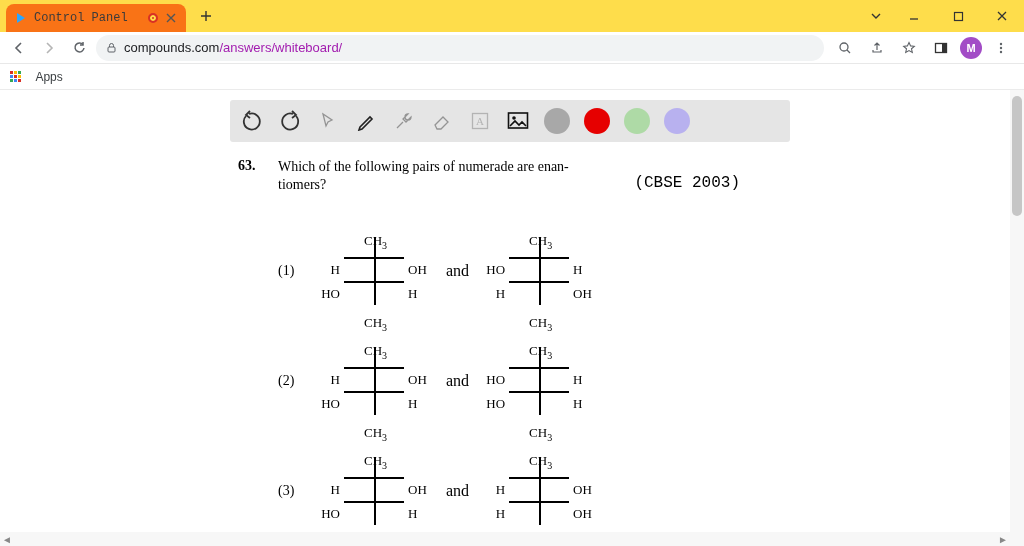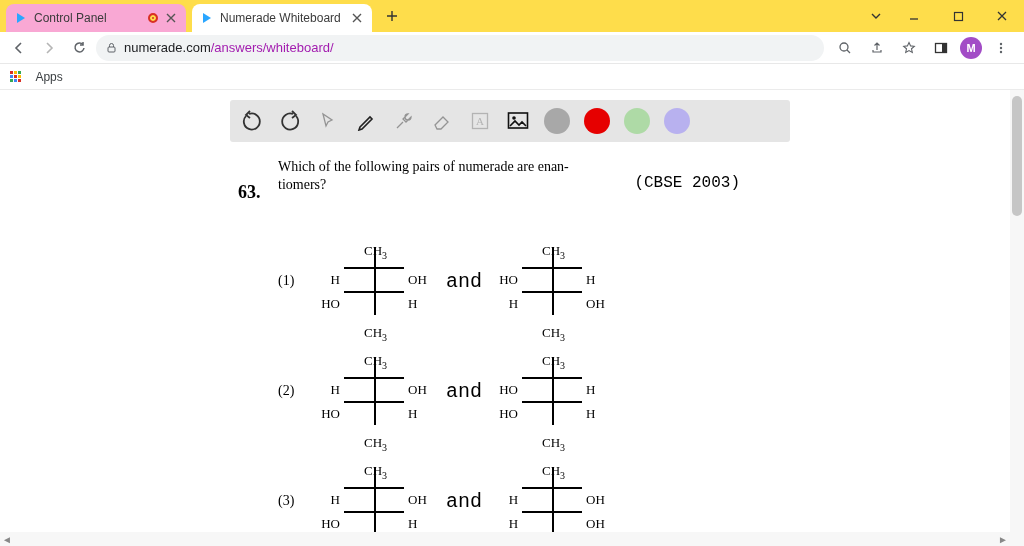--- a/index.html
+++ b/index.html
@@ -1,19 +1,19 @@
 <!DOCTYPE html>
 <html><head>
 <meta charset="utf-8">
 <style>
   * { box-sizing: border-box; margin: 0; padding: 0; }
   html, body { width: 1024px; height: 546px; font-family: "Segoe UI", Arial, sans-serif; font-size: 12px; overflow: hidden; background:#fff; }
   .tabstrip { display:flex; align-items:center; height:32px; background:#fedd4b; }
   .tab { display:flex; align-items:center; height:28px; padding:0 8px; border-radius:8px 8px 0 0; margin-top:4px; margin-left:6px; max-width:200px; min-width:180px; gap:6px; }
-  .tab.inactive { background:#f9a8d4; }
+  .tab.inactive { background:#f97316;font-family:Liberation Mono, monospace; }
   .tab.active { background:#fff; }
   .tab .favicon { width:14px; height:14px; display:inline-flex; align-items:center; justify-content:center; }
   .tab .title { flex:1; white-space:nowrap; overflow:hidden; text-overflow:ellipsis; font-size:12px; color:#3b3b3b; }
   .tab .rec { width:10px; height:10px; border-radius:50%; border:2px solid #d93025; display:inline-block; background:#d93025; box-shadow: inset 0 0 0 2px #fedd4b; }
   .tab .close { width:14px; height:14px; color:#555; cursor:pointer; display:flex; align-items:center; justify-content:center; }
   .newtab { width:28px; height:28px; margin-left:6px; display:flex; align-items:center; justify-content:center; color:#444; cursor:pointer; }
   .wincontrols { margin-left:auto; display:flex; height:32px; }
   .winbtn { width:44px; display:flex; align-items:center; justify-content:center; color:#333; cursor:pointer; }
   .chevd { width:32px; display:flex; align-items:center; justify-content:center; color:#333; }
 
@@ -45,73 +45,60 @@
   .tool { width:24px; height:24px; display:flex; align-items:center; justify-content:center; cursor:pointer; color:#444; }
   .tool.dim { opacity:.45; }
   .swatch { width:26px; height:26px; border-radius:50%; cursor:pointer; }
   .sw-gray { background:#a8a8a8; }
   .sw-red { background:#e60000; }
   .sw-green { background:#aedaa6; }
   .sw-purp { background:#b8b1ef; }
 
   .question { margin-top:16px; padding-left:8px; font-family: Georgia, 'Times New Roman', serif; color:#000; }
   .question .qflex { display:flex; gap:12px; }
-  .question .num { font-weight:bold; font-size:18px; width:28px;margin-top:24px; }
+  .question .num { font-weight:bold; font-size:14px; width:28px; }
   .question .txt { font-size:14px; line-height:1.25; }
   .question .src { position:absolute; right:50px; top:74px; font-size:16px;font-family:Liberation Mono, monospace; }
 
   .options { margin-top:30px; margin-left:40px; font-family: Georgia, 'Times New Roman', serif; font-size:14px; }
   .optrow { display:flex; align-items:center; gap:16px; margin-bottom:14px; }
   .optnum { width:26px; }
   .fischer { position:relative; width:110px; height:96px; }
   .fischer .vline { position:absolute; left:54px; top:14px; width:1.5px; height:68px; background:#000; }
   .fischer .hline { position:absolute; left:24px; width:60px; height:1.5px; background:#000; }
   .fischer .hline.h1 { top:34px; }
   .fischer .hline.h2 { top:58px; }
   .fischer .lab { position:absolute; font-size:13px;margin-top:12px; }
   .fischer .top { left:44px; top:-2px; }
   .fischer .bot { left:44px; top:80px; }
   .fischer .l1 { right:90px; top:27px; text-align:right; width:30px; }
   .fischer .r1 { left:88px; top:27px; }
   .fischer .l2 { right:90px; top:51px; text-align:right; width:30px; }
   .fischer .r2 { left:88px; top:51px; }
-  .andlab { font-size:20px;font-family:Liberation Mono, monospace; }
+  .andlab { font-size:16px; }
   sub { font-size:10px; }
 </style>
 </head>
 <body>
 
 <div class="tabstrip">
   <div class="tab inactive">
     <span class="favicon">
       <svg width="12" height="12" viewBox="0 0 12 12">
           <polygon points="2,1 10,6 2,11" fill="#2aa6ff"></polygon>
         </svg>
     </span>
     <span class="title">Control Panel</span>
     <span class="rec"></span>
     <span class="close">
       <svg width="10" height="10" viewBox="0 0 10 10">
           <path d="M1 1 L9 9 M9 1 L1 9" stroke="#555" stroke-width="1.4"></path>
         </svg>
     </span>
   </div>
-  <div class="tab active">
-    <span class="favicon">
-      <svg width="12" height="12" viewBox="0 0 12 12">
-          <polygon points="2,1 10,6 2,11" fill="#2aa6ff"></polygon>
-        </svg>
-    </span>
-    <span class="title">Numerade Whiteboard</span>
-    <span class="close">
-      <svg width="10" height="10" viewBox="0 0 10 10">
-          <path d="M1 1 L9 9 M9 1 L1 9" stroke="#555" stroke-width="1.4"></path>
-        </svg>
-    </span>
-  </div>
   <div class="newtab">
     <svg width="12" height="12" viewBox="0 0 12 12">
         <path d="M6 1 v10 M1 6 h10" stroke="#333" stroke-width="1.4"></path>
       </svg>
   </div>
   <div class="wincontrols">
     <div class="chevd">
       <svg width="12" height="12" viewBox="0 0 12 12">
           <path d="M2 4 L6 8 L10 4" fill="none" stroke="#333" stroke-width="1.4"></path>
         </svg>
@@ -152,21 +139,21 @@
       </svg>
   </div>
   <div class="omnibox">
     <span class="lock">
       <svg width="11" height="11" viewBox="0 0 11 11">
           <rect x="2" y="5" width="7" height="5" rx="1" fill="none" stroke="#5f6368" stroke-width="1"></rect>
           <path d="M3.5 5 V3.5 a2 2 0 0 1 4 0 V5" fill="none" stroke="#5f6368" stroke-width="1"></path>
         </svg>
     </span>
     <span class="url">
-      <span>numerade.com</span><span class="muted">/answers/whiteboard/</span>
+      <span>compounds.com</span><span class="muted">/answers/whiteboard/</span>
     </span>
   </div>
   <div class="rightbtns">
     <div class="navbtn">
       <svg width="14" height="14" viewBox="0 0 14 14">
           <circle cx="6" cy="6" r="4" fill="none" stroke="#5f6368" stroke-width="1.3"></circle>
           <path d="M9 9 l3 3" stroke="#5f6368" stroke-width="1.3"></path>
         </svg>
     </div>
     <div class="navbtn">

